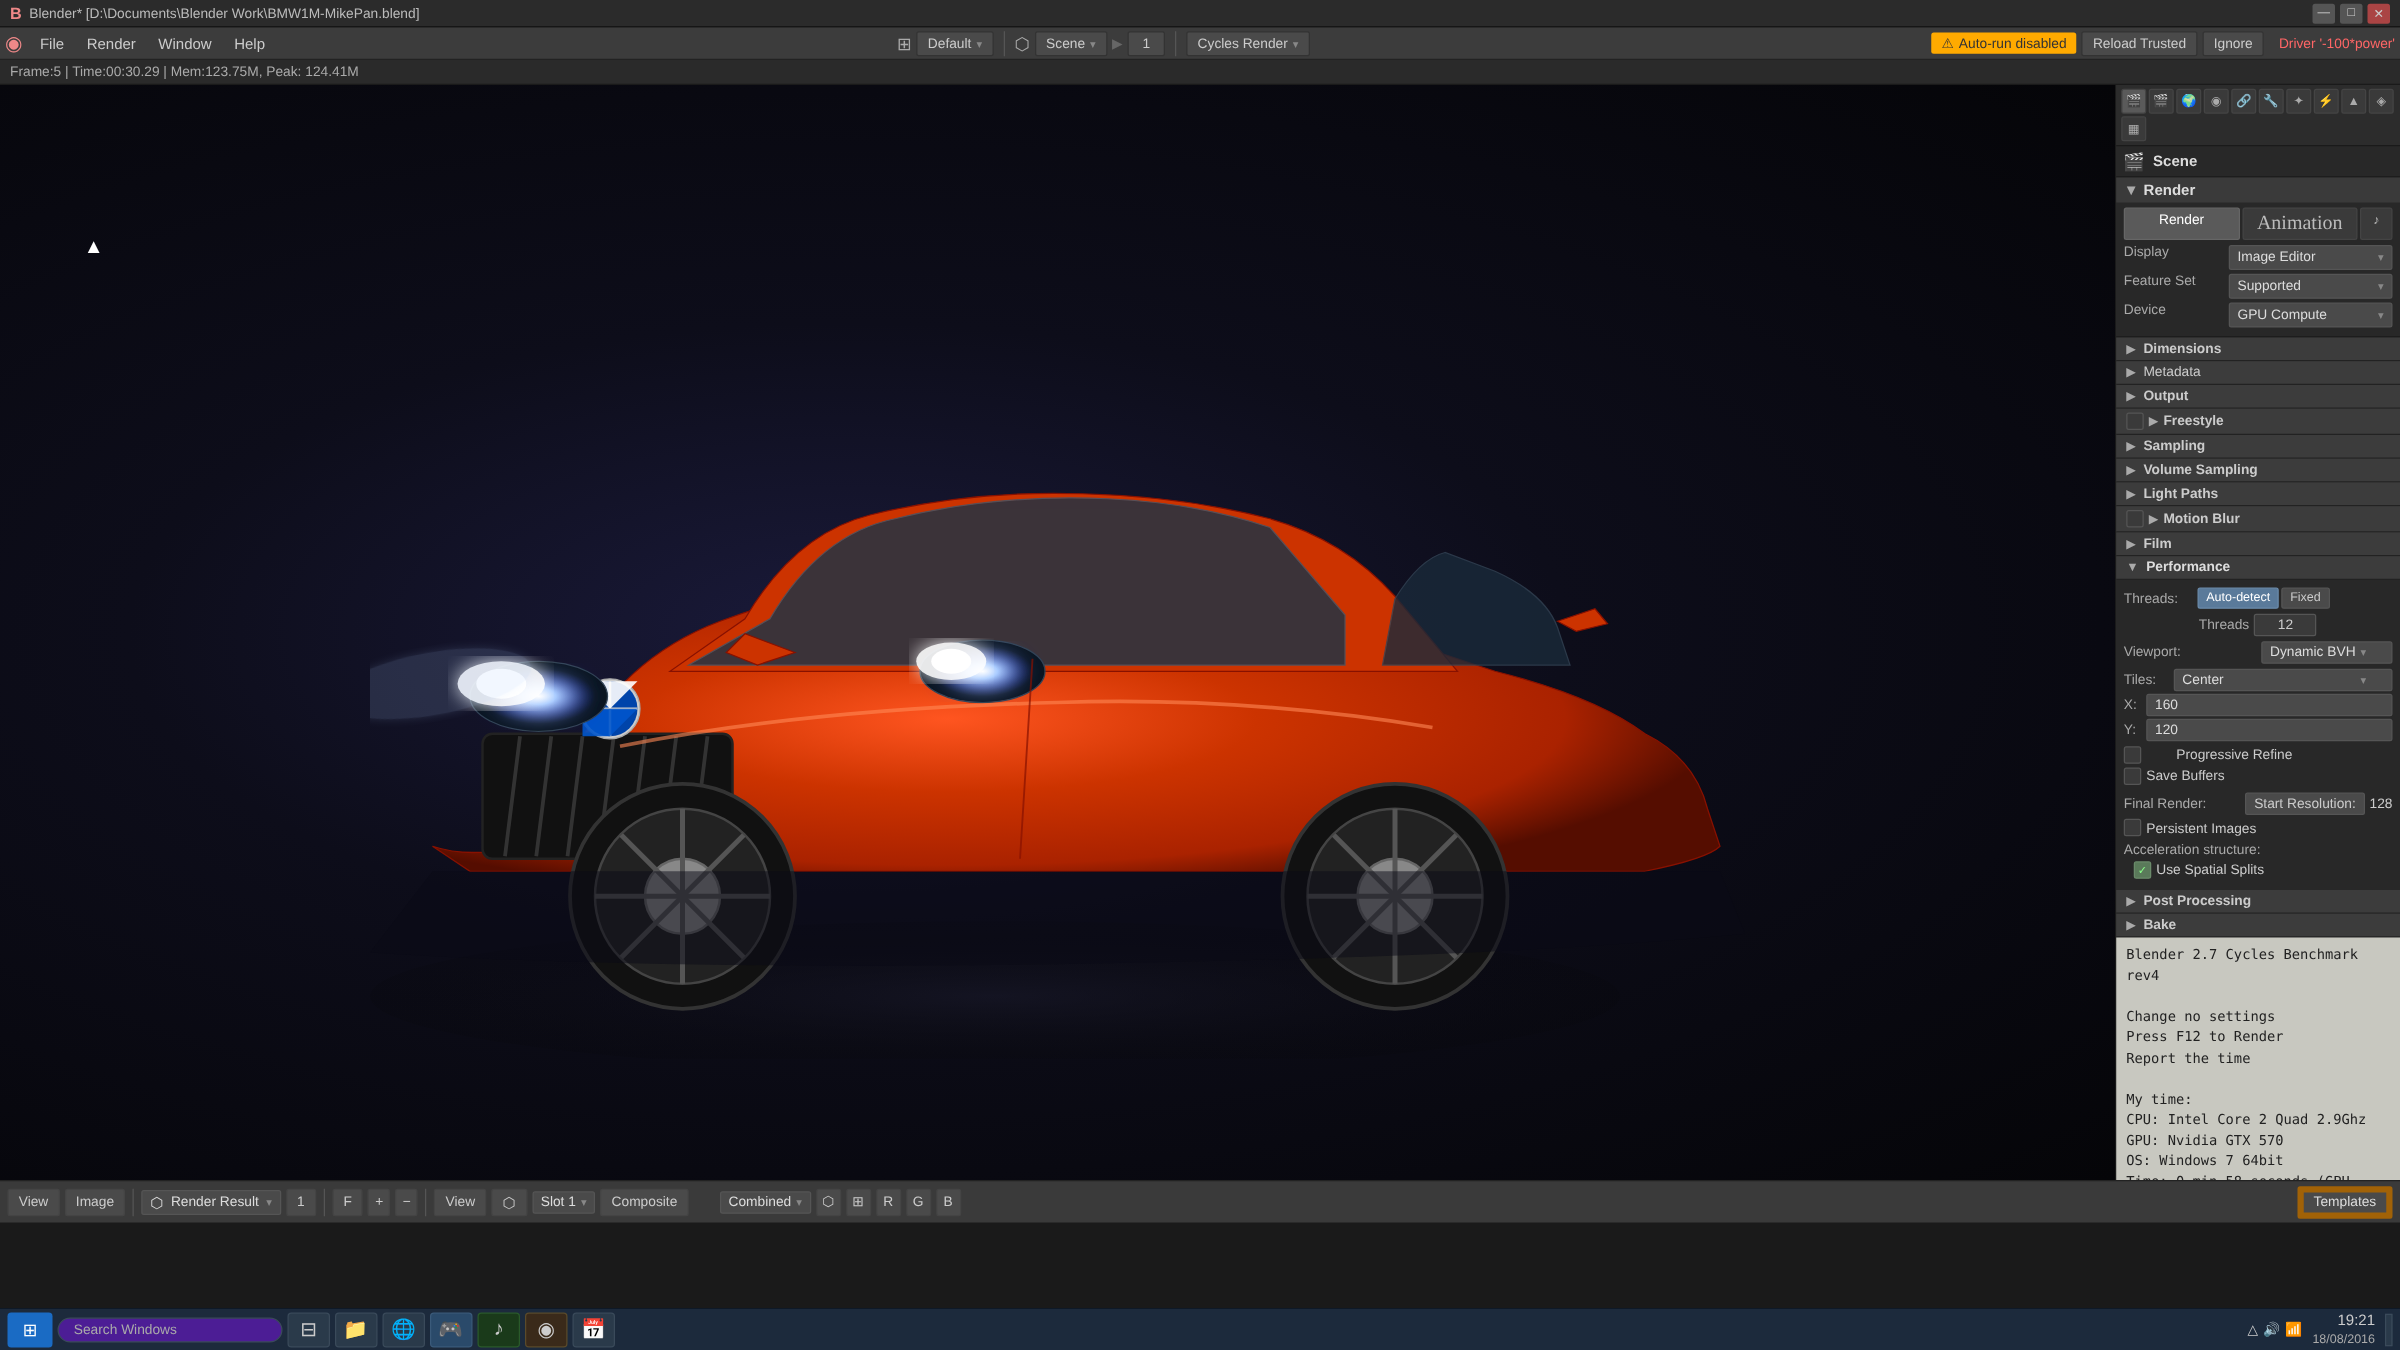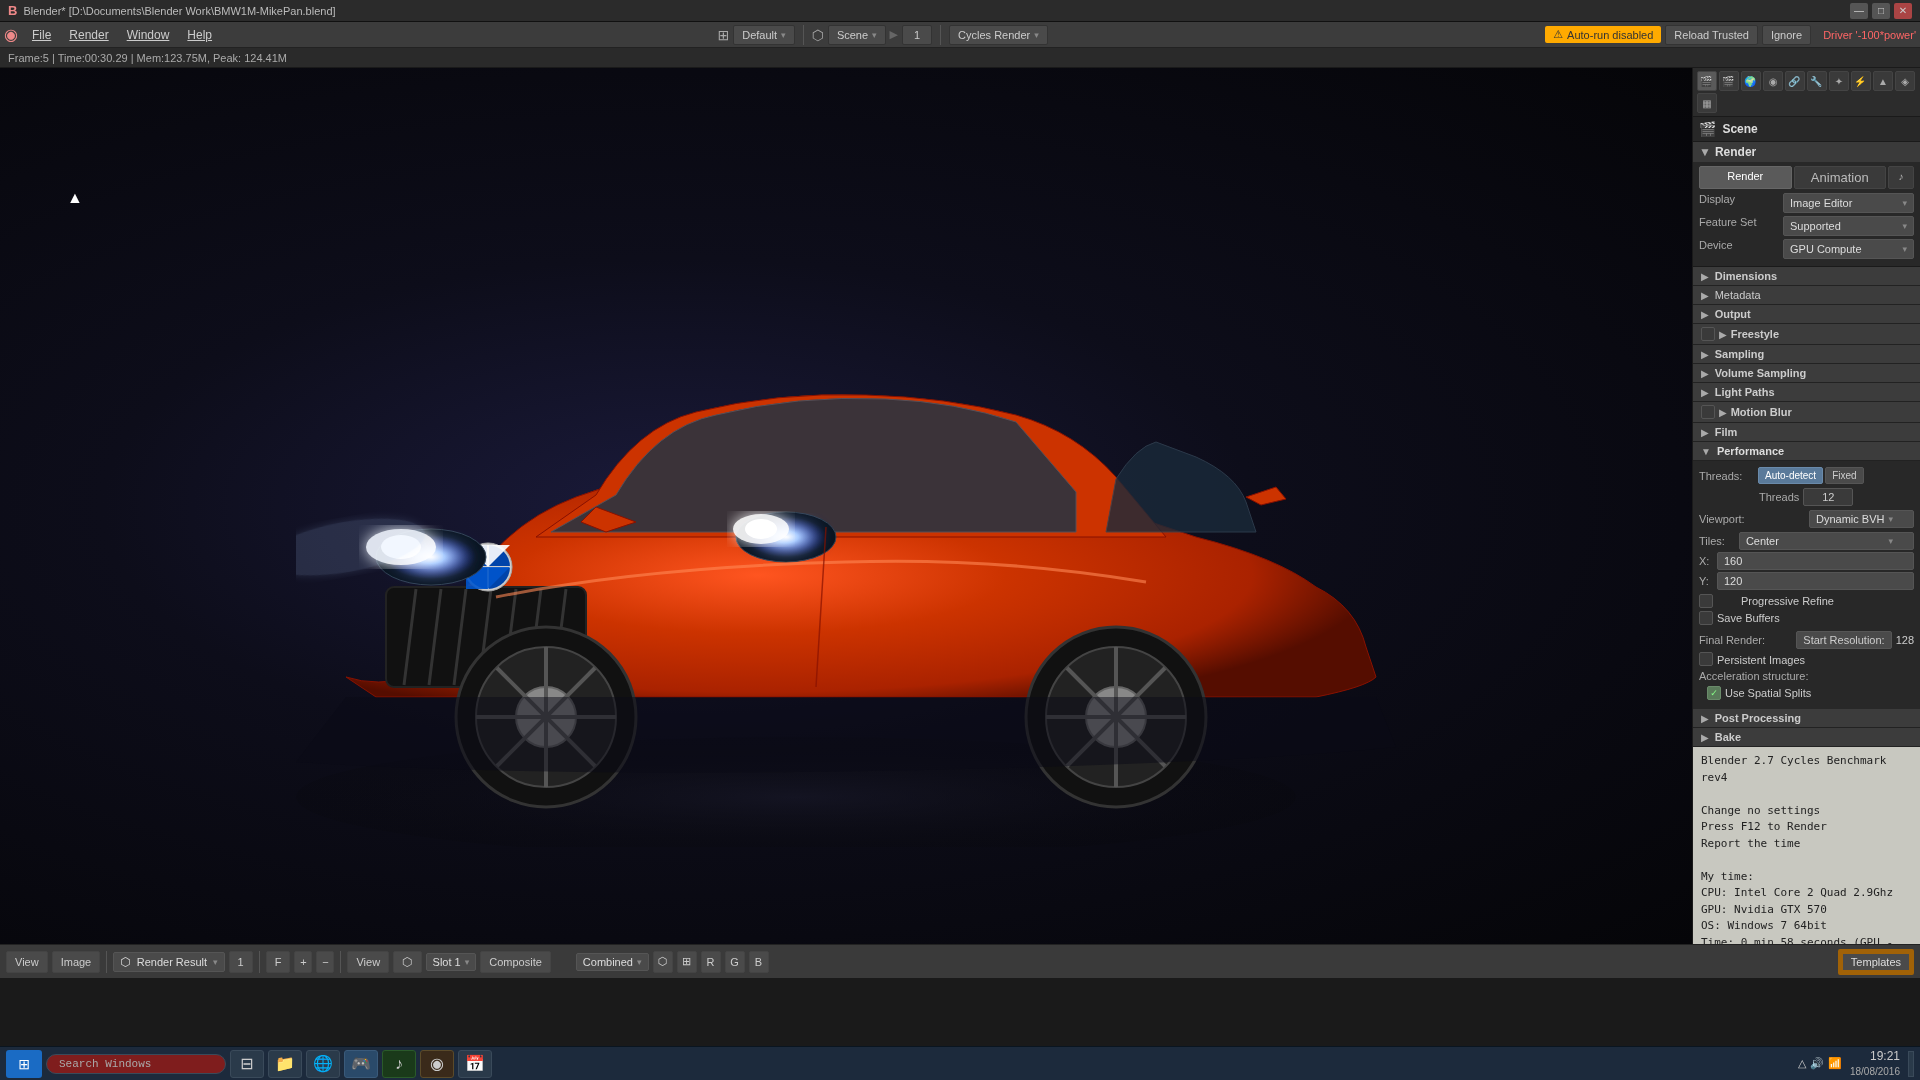--- a/index.html
+++ b/index.html
@@ -30,21 +30,20 @@
       padding: 0 4px;
       gap: 2px;
       border-bottom: 1px solid #222;
     }
     .menu-item {
       padding: 2px 8px;
       font-size: 12px;
       color: #ccc;
       cursor: pointer;
       border-radius: 2px;
-      text-decoration: underline;
     }
 
     
     #infobar {
       height: 20px;
       background: #2a2a2a;
       display: flex;
       align-items: center;
       padding: 0 8px;
       font-size: 11px;
@@ -432,21 +431,21 @@
       <div style="display:flex;align-items:center;padding:3px 6px;background:#3a3a3a;cursor:pointer;">
         <span style="color:#aaa;margin-right:4px;">▼</span>
         <span style="font-size:12px;color:#ddd;font-weight:bold;">Render</span>
       </div>
       <div class="render-inner">
 
         <div style="display:flex;gap:2px;margin-bottom:4px;">
           <div style="background:#5a5a5a;border:1px solid #666;color:#fff;font-size:11px;padding:3px 8px;border-radius:2px;cursor:pointer;flex:1;text-align:center;">
             <span>Render</span>
           </div>
-          <div style="background:#3a3a3a;border:1px solid #444;color:#bbb;font-size:13px;padding:3px 8px;border-radius:2px;cursor:pointer;flex:1;text-align:center;">
+          <div style="background:#3a3a3a;border:1px solid #444;color:#bbb;font-size:16px;padding:3px 8px;border-radius:2px;cursor:pointer;flex:1;text-align:center;font-family:Liberation Serif, serif;">
             <span>Animation</span>
           </div>
           <div style="background:#3a3a3a;border:1px solid #444;color:#bbb;font-size:11px;padding:3px 8px;border-radius:2px;cursor:pointer;width:26px;text-align:center;">
             <span style="font-size:10px;">♪</span>
           </div>
         </div>
 
         <div class="prop-row">
           <span class="prop-label">Display</span>
           <div class="prop-value">
@@ -703,21 +702,21 @@
       </div>
     </div>
   </div>
 </div>
 
 <div id="taskbar" style="position:fixed;bottom:0;width:1920px;height:34px;background:#1c2a3c;display:flex;align-items:center;padding:0 6px;gap:4px;justify-content:space-between;border-top:1px solid #0a1520;">
   <div style="display:flex;align-items:center;gap:4px;">
     <div style="width:36px;height:28px;background:#1a6bc4;border-radius:3px;display:flex;align-items:center;justify-content:center;cursor:pointer;font-size:14px;color:#fff;">
       <span>⊞</span>
     </div>
-    <div style="background:#7f1d1d;border:1px solid #3a4a5a;border-radius:14px;padding:3px 12px;font-size:11px;color:#aaa;width:180px;cursor:text;font-family:Liberation Mono, monospace;">
+    <div style="background:#4c1d95;border:1px solid #3a4a5a;border-radius:14px;padding:3px 12px;font-size:11px;color:#aaa;width:180px;cursor:text;">
       <span>Search Windows</span>
     </div>
     <div class="taskbar-app">⊟</div>
     <div class="taskbar-app">📁</div>
     <div class="taskbar-app">🌐</div>
     <div class="taskbar-app" style="background:#2a4a6a;border:1px solid #3a5a7a;">🎮</div>
     <div class="taskbar-app" style="background:#1a3a1a;border:1px solid #2a5a2a;">♪</div>
     <div class="taskbar-app" style="background:#3a2a1a;border:1px solid #5a4a2a;">◉</div>
     <div class="taskbar-app">📅</div>
   </div>

